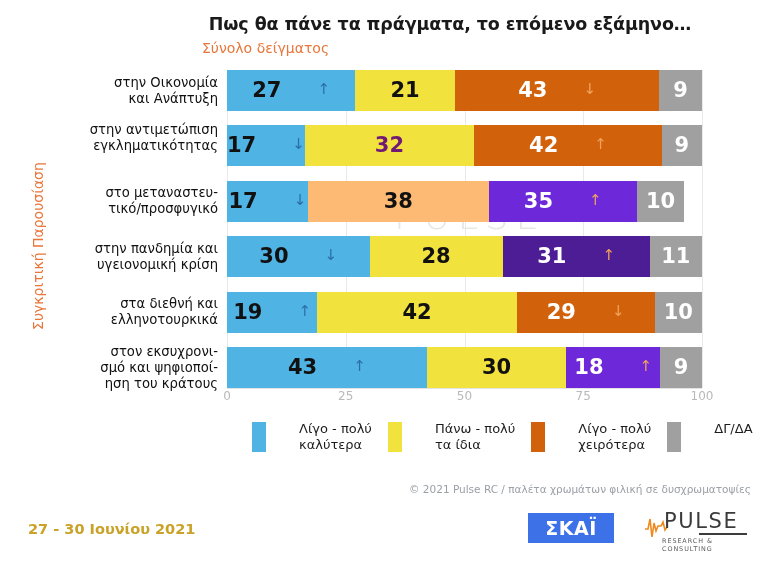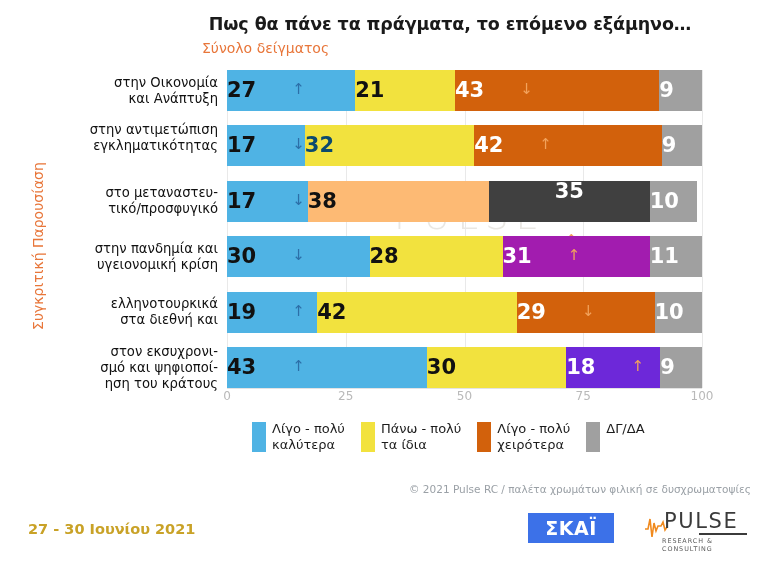--- a/index.html
+++ b/index.html
@@ -88,21 +88,21 @@
     position: absolute;
     left: 0;
     width: 100%;
     height: 41px;
     display: flex;
   }
   .seg {
     height: 100%;
     display: flex;
     align-items: center;
-    justify-content: flex-start;
+    justify-content: center;
     position: relative;
     font-size: 21px;
     font-weight: bold;
     gap: 32px;
   }
   .seg .val { line-height: 1; }
   .seg .arrow {
     font-size: 15px;
     font-weight: normal;
     margin-left: 4px;
@@ -162,20 +162,21 @@
     align-items: flex-start;
     gap: 16px;
   }
   .legend-item { display: flex; align-items: flex-start; gap: 6px; }
   .legend-swatch { width: 14px; height: 30px; flex: none; margin-top: 1px; }
   .legend-text {
     font-size: 13px;
     color: #1c1c1c;
     line-height: 1.24;
     white-space: pre-line;
+    margin-left: 27px;
   }
 
   
   #copyright {
     position: absolute;
     left: 409px;
     top: 483px;
     font-size: 10.5px;
     color: #9aa0a6;
   }
@@ -259,22 +260,22 @@
     </div>
     <div class="cat-label" style="top: 115.3px;">
       <div>στο μεταναστευ-</div>
       <div>τικό/προσφυγικό</div>
     </div>
     <div class="cat-label" style="top: 170.7px;">
       <div>στην πανδημία και</div>
       <div>υγειονομική κρίση</div>
     </div>
     <div class="cat-label" style="top: 226.1px;">
+      <div>στα διεθνή και</div>
       <div>ελληνοτουρκικά</div>
-      <div>στα διεθνή και</div>
     </div>
     <div class="cat-label" style="top: 273.5px;">
       <div>στον εκσυχρονι-</div>
       <div>σμό και ψηφιοποί-</div>
       <div>ηση του κράτους</div>
     </div>
   </div>
 
 <div id="plot-area">
   <div id="watermark">
@@ -300,56 +301,56 @@
       </div>
       <div class="seg" style="width: 42.75px; background: rgb(160, 160, 160); color: rgb(255, 255, 255);">
         <span class="val">9</span>
       </div>
     </div>
     <div class="bar-row" style="top: 55.4px;">
       <div class="seg" style="width: 80.75px; background: rgb(79, 179, 228); color: rgb(17, 17, 17);">
         <span class="val">17</span>
         <span class="arrow" style="color: rgb(44, 111, 168);">↓</span>
       </div>
-      <div class="seg" style="width: 180px; background: rgb(242, 226, 62); color: #0c4a6e;">
+      <div class="seg" style="width: 180px; background: rgb(242, 226, 62); color: #701a75;">
         <span class="val">32</span>
       </div>
       <div class="seg" style="width: 199.5px; background: rgb(210, 97, 12); color: rgb(255, 255, 255);">
         <span class="val">42</span>
         <span class="arrow" style="color: rgb(242, 162, 92);">↑</span>
       </div>
       <div class="seg" style="width: 42.75px; background: rgb(160, 160, 160); color: rgb(255, 255, 255);">
         <span class="val">9</span>
       </div>
     </div>
     <div class="bar-row" style="top: 110.8px;">
       <div class="seg" style="width: 80.75px; background: rgb(79, 179, 228); color: rgb(17, 17, 17);">
         <span class="val">17</span>
         <span class="arrow" style="color: rgb(44, 111, 168);">↓</span>
       </div>
       <div class="seg" style="width: 181px; background: #fdba74; color: rgb(17, 17, 17);">
         <span class="val">38</span>
       </div>
-      <div class="seg" style="width: 161px; background: #404040; color: rgb(255, 255, 255); flex-direction: column;">
+      <div class="seg" style="width: 148px; background: #6d28d9; color: rgb(255, 255, 255);">
         <span class="val">35</span>
         <span class="arrow" style="color: rgb(242, 162, 92);">↑</span>
       </div>
       <div class="seg" style="width: 47.5px; background: rgb(160, 160, 160); color: rgb(255, 255, 255);">
         <span class="val">10</span>
       </div>
     </div>
     <div class="bar-row" style="top: 166.2px;">
       <div class="seg" style="width: 142.5px; background: rgb(79, 179, 228); color: rgb(17, 17, 17);">
         <span class="val">30</span>
         <span class="arrow" style="color: rgb(44, 111, 168);">↓</span>
       </div>
       <div class="seg" style="width: 133px; background: rgb(242, 226, 62); color: rgb(17, 17, 17);">
         <span class="val">28</span>
       </div>
-      <div class="seg" style="width: 147.25px; background: #a21caf; color: rgb(255, 255, 255);">
+      <div class="seg" style="width: 147.25px; background: #4c1d95; color: rgb(255, 255, 255);">
         <span class="val">31</span>
         <span class="arrow" style="color: rgb(242, 162, 92);">↑</span>
       </div>
       <div class="seg" style="width: 52.25px; background: rgb(160, 160, 160); color: rgb(255, 255, 255);">
         <span class="val">11</span>
       </div>
     </div>
     <div class="bar-row" style="top: 221.6px;">
       <div class="seg" style="width: 90.25px; background: rgb(79, 179, 228); color: rgb(17, 17, 17);">
         <span class="val">19</span>

